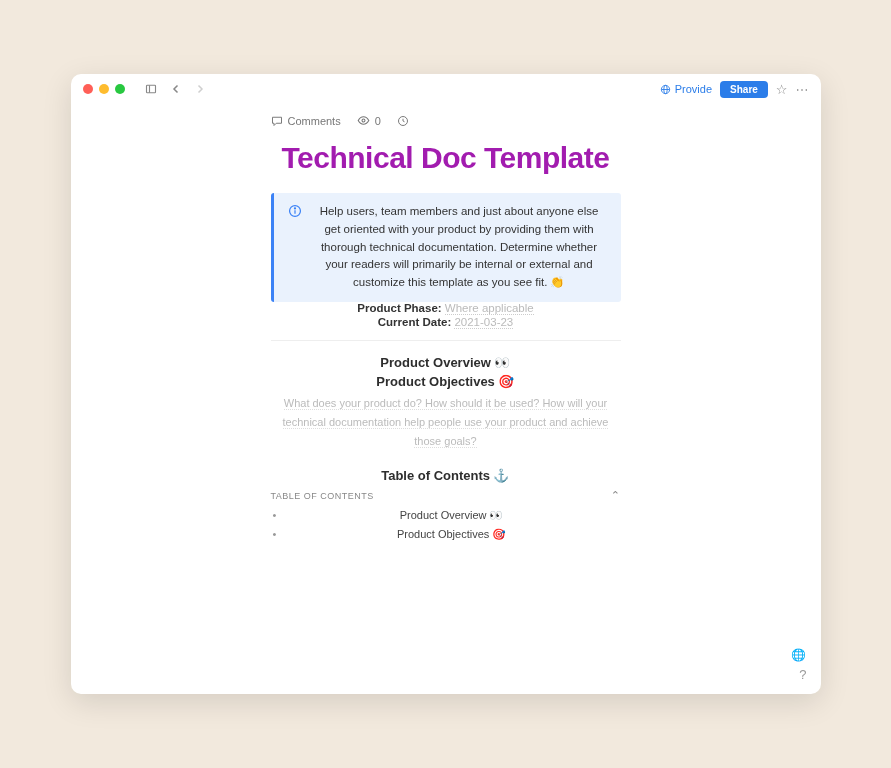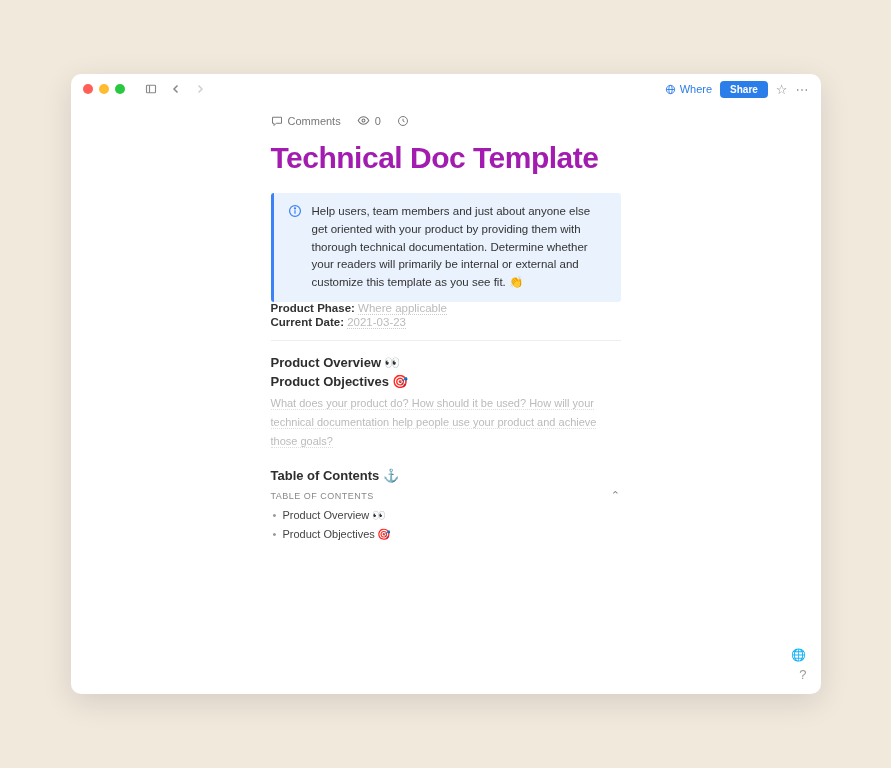--- a/index.html
+++ b/index.html
@@ -44,20 +44,21 @@
   .share-btn {
     background: #2b7de9; color: #fff; border: none; border-radius: 4px;
     padding: 3px 10px; font-size: 10px; font-weight: 700; cursor: pointer;
   }
   .star-icon, .more-icon { color: #888; cursor: pointer; font-size: 13px; }
 
   .content {
     flex: 1;
     overflow-y: auto;
     padding: 0 200px 36px 200px;
+    text-align: center;
   }
   .meta-row {
     display: flex; align-items: center; gap: 16px;
     font-size: 11px; color: #777; padding: 10px 0 14px 0;
   }
   .meta-item { display: flex; align-items: center; gap: 5px; cursor: pointer; }
 
   h1.page-title { font-size: 30px; font-weight: 800; color: #a21caf; margin-bottom: 18px; letter-spacing: -0.5px; }
 
   .callout {
@@ -130,21 +131,21 @@
           </svg>
       </span>
     </div>
     <div class="right-controls">
       <div class="public-badge">
         <svg width="11" height="11" viewBox="0 0 16 16" fill="none" stroke="currentColor" stroke-width="1.3">
             <circle cx="8" cy="8" r="6"></circle>
             <ellipse cx="8" cy="8" rx="2.5" ry="6"></ellipse>
             <line x1="2" y1="8" x2="14" y2="8"></line>
           </svg>
-        <span>Where</span>
+        <span>Provide</span>
       </div>
       <button class="share-btn">Share</button>
       <span class="star-icon">☆</span>
       <span class="more-icon">⋯</span>
     </div>
   </div>
 
   <div class="content">
 
     <div class="meta-row">

